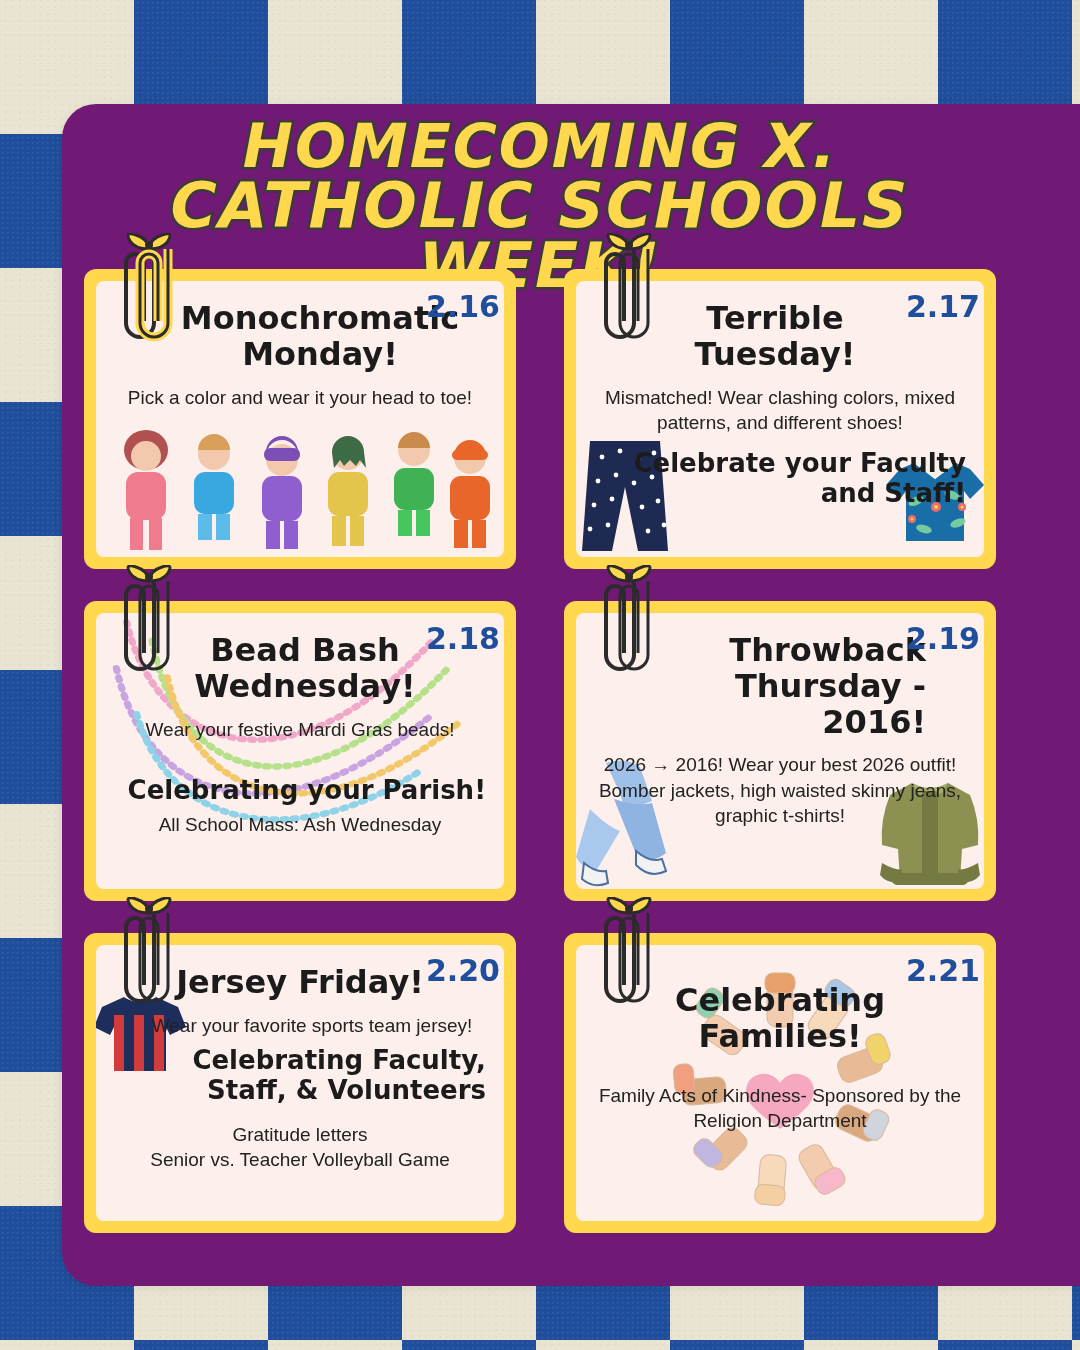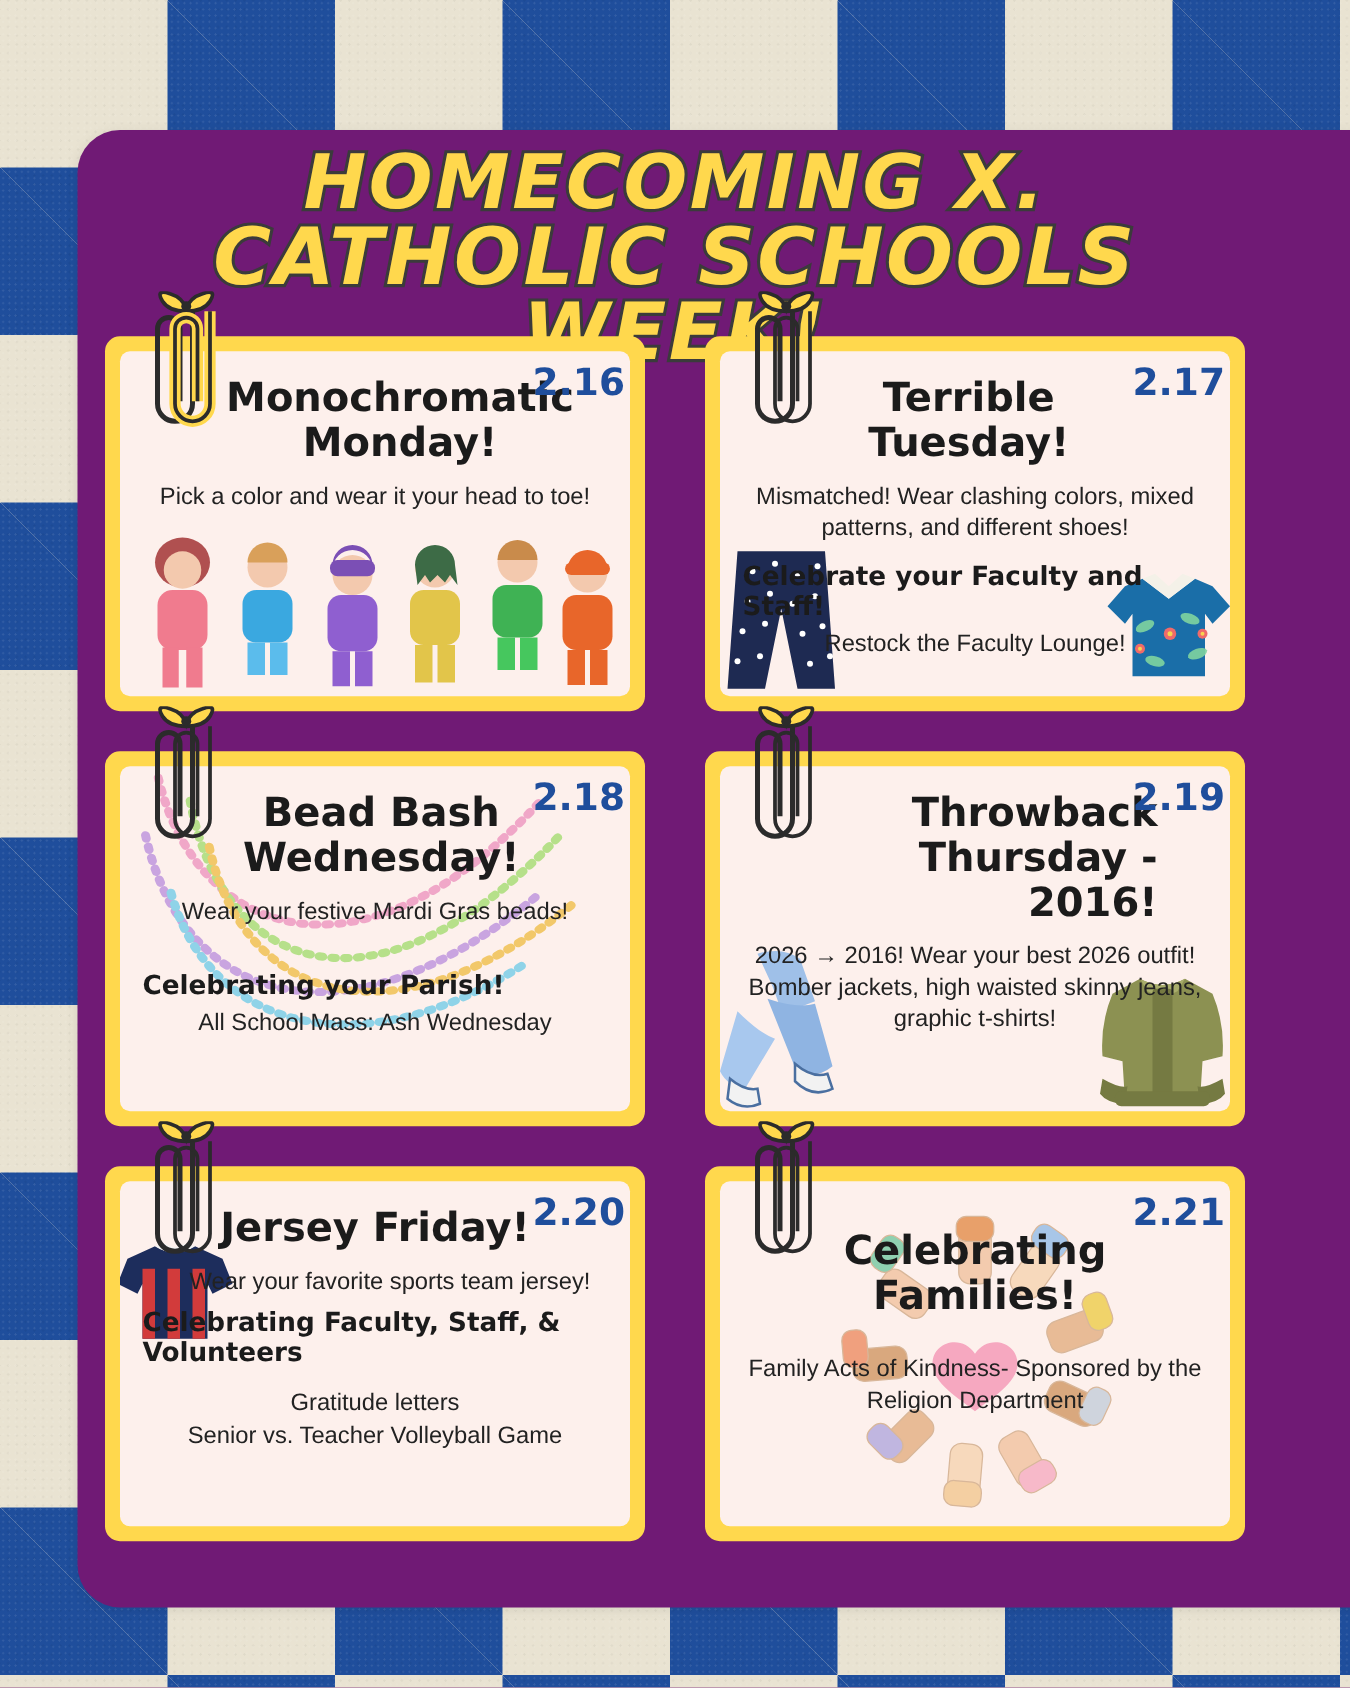--- a/index.html
+++ b/index.html
@@ -86,21 +86,21 @@
   .ctitle{
     text-align:center;font-size:32px;font-weight:bold;color:#1b1b1b;
     line-height:1.12;margin:4px 0 0 0;position:relative;z-index:4;
     font-family:"DejaVu Sans", sans-serif;
   }
   .ctext{
     text-align:center;font-size:19px;color:#222;line-height:1.32;
     margin:12px 0 0 0;position:relative;z-index:4;
   }
   .csub{
-    text-align:left;font-size:21px;font-weight:bold;color:#1b1b1b;
+    text-align:right;font-size:26px;font-weight:bold;color:#1b1b1b;
     line-height:1.15;margin:14px 0 0 0;position:relative;z-index:4;
     font-family:"DejaVu Sans", sans-serif;
   }
   .csub2{
     text-align:center;font-size:19px;color:#222;line-height:1.35;
     margin:6px 0 0 0;position:relative;z-index:4;
   }
   .art{position:absolute;z-index:1;pointer-events:none;}
 </style>
 </head>
@@ -185,21 +185,20 @@
         <path d="M8 8 q-6 -10 6 -6 q10 3 13 12 q3 -9 13 -12 q12 -4 6 6 q-5 8 -19 8 q-14 0 -19 -8z" fill="#ffd84d" stroke="#2b2b2b" stroke-width="3"></path>
         <circle cx="27" cy="12" r="4" fill="#2b2b2b"></circle>
         <path d="M32 16 v74 a14 14 0 0 1 -28 0 v-60 a9 9 0 0 1 18 0 v58" fill="none" stroke="#2b2b2b" stroke-width="4"></path>
         <path d="M46 16 v74 a14 14 0 0 1 -28 0 v-60 a9 9 0 0 1 18 0 v58" fill="none" stroke="#2b2b2b" stroke-width="3"></path>
       </svg>
       <div class="inner">
         <div class="date">2.17</div>
         <div class="ctitle" style="padding-left:30px;padding-right:40px;">Terrible Tuesday!</div>
         <div class="ctext">Mismatched! Wear clashing colors, mixed patterns, and different shoes!</div>
         <div class="csub">Celebrate your Faculty and Staff!</div>
-        <div class="csub2">Restock the Faculty Lounge!</div>
         <svg class="art" style="left:-4px;bottom:0px;width:110px;height:120px;" viewBox="0 0 110 120">
           <path d="M18 4 h70 l8 110 h-30 l-13 -64 l-13 64 h-30z" fill="#1e2a52"></path>
           <g fill="#ffffff">
             <circle cx="30" cy="20" r="2.4"></circle>
               <circle cx="48" cy="14" r="2.4"></circle>
               <circle cx="66" cy="22" r="2.4"></circle>
             <circle cx="82" cy="16" r="2.4"></circle>
               <circle cx="26" cy="44" r="2.4"></circle>
               <circle cx="44" cy="38" r="2.4"></circle>
             <circle cx="62" cy="46" r="2.4"></circle>

